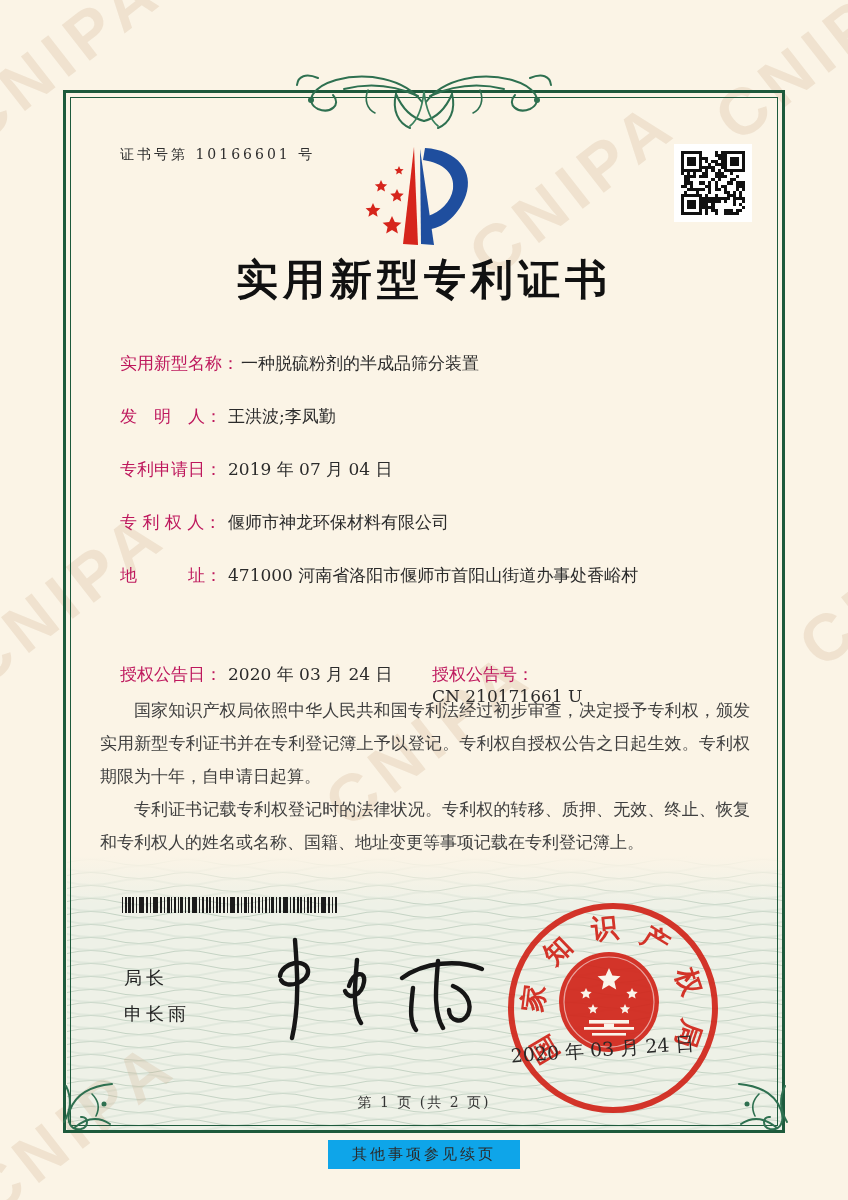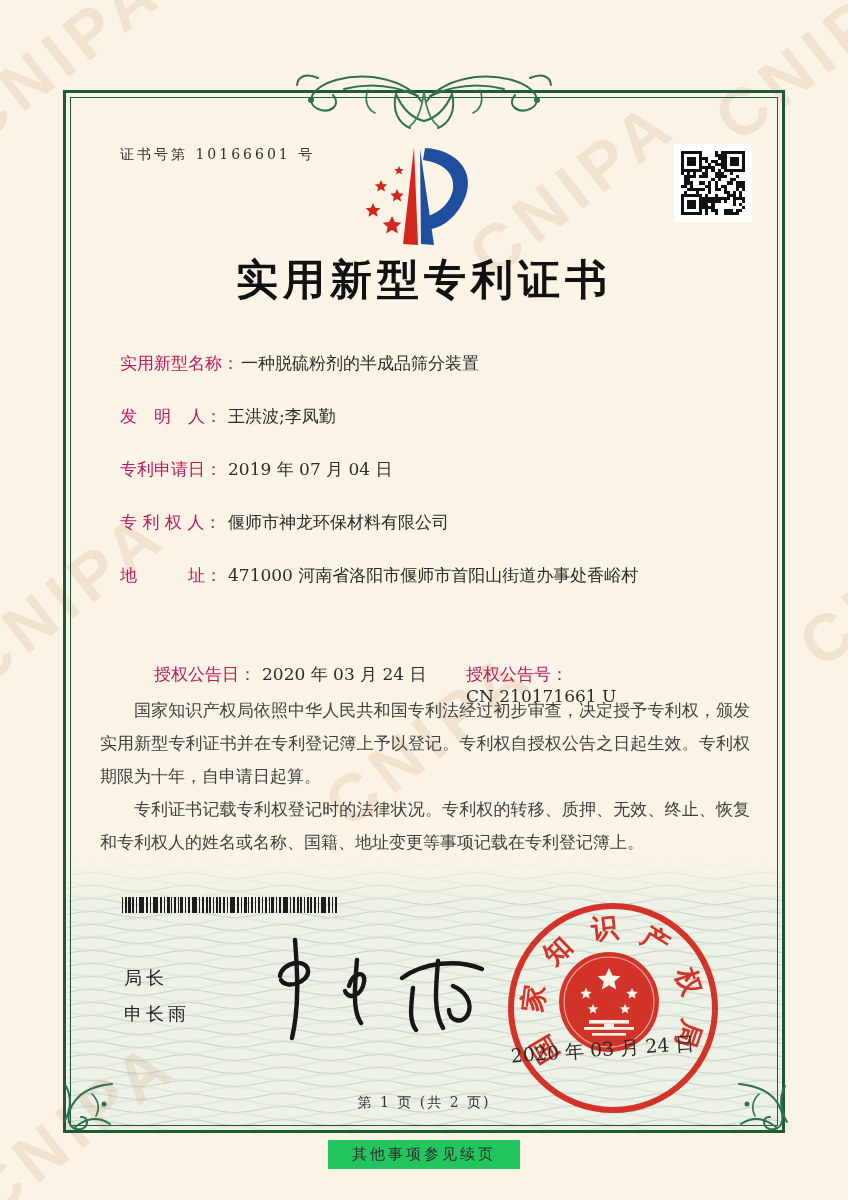--- a/index.html
+++ b/index.html
@@ -45,21 +45,21 @@
     position:absolute; left:0; right:0; top:252px; z-index:3;
     text-align:center; font-size:42px; font-weight:700;
     letter-spacing:5px; color:#111;
   }
   
   .fields { position:absolute; left:120px; top:352px; width:600px; z-index:3; }
   .field-row { display:flex; align-items:baseline; height:53px; }
   .field-label { font-size:17px; color:#be185d; white-space:nowrap; min-width:106px; }
   .field-value { font-size:17px; color:#2b2b2b; margin-left:2px; white-space:nowrap; }
   .grant-row { position:absolute; left:120px; top:663px; width:640px; display:flex; z-index:3; }
-  .grant-col1 { width:310px; display:flex; align-items:baseline;margin-left:34px; }
+  .grant-col1 { width:310px; display:flex; align-items:baseline; }
   .grant-col2 { display:flex; align-items:baseline;flex-direction:column; }
   
   .paras {
     position:absolute; left:100px; top:694px; width:650px; z-index:3;
     font-size:17px; line-height:33px; color:#404040; text-align:justify;
   }
   .paras p { text-indent:2em; }
   
   .waves-region {
     position:absolute; left:67px; top:856px; width:715px; height:275px; z-index:1;
@@ -83,21 +83,21 @@
   .signature { position:absolute; left:252px; top:932px; z-index:4; }
   .seal { position:absolute; left:503px; top:898px; z-index:4; }
   .page-indicator {
     position:absolute; left:0; right:0; top:1094px; z-index:4;
     text-align:center; font-size:14px; letter-spacing:2px; color:#333;
   }
   .continuation {
     position:absolute; left:0; right:0; top:1140px; z-index:4; text-align:center;
   }
   .continuation span {
-    display:inline-block; background:#22c55e; padding:5px 24px;
+    display:inline-block; background:#0ea5e9; padding:5px 24px;
     font-size:15px; letter-spacing:3px; color:#2b2b2b;
   }
 </style>
 </head>
 <body>
 
 <div class="page">
 
   <div class="wm" style="left:-62px;  top:18px;">CNIPA</div>
   <div class="wm" style="left:698px;  top:14px;">CNIPA</div>

